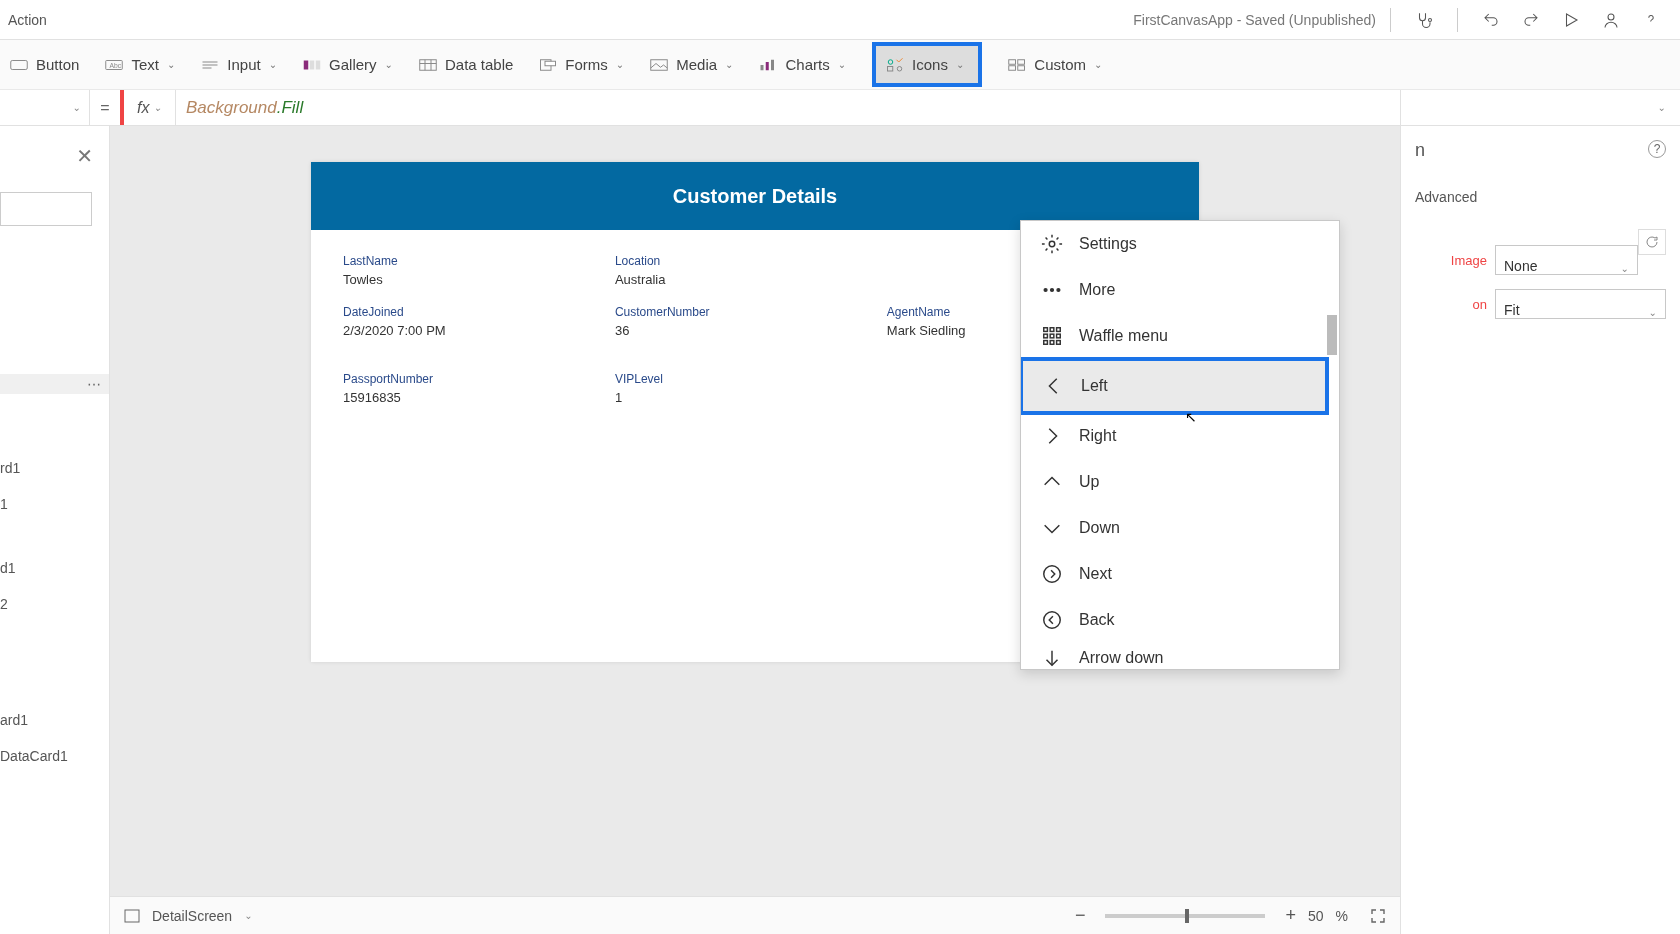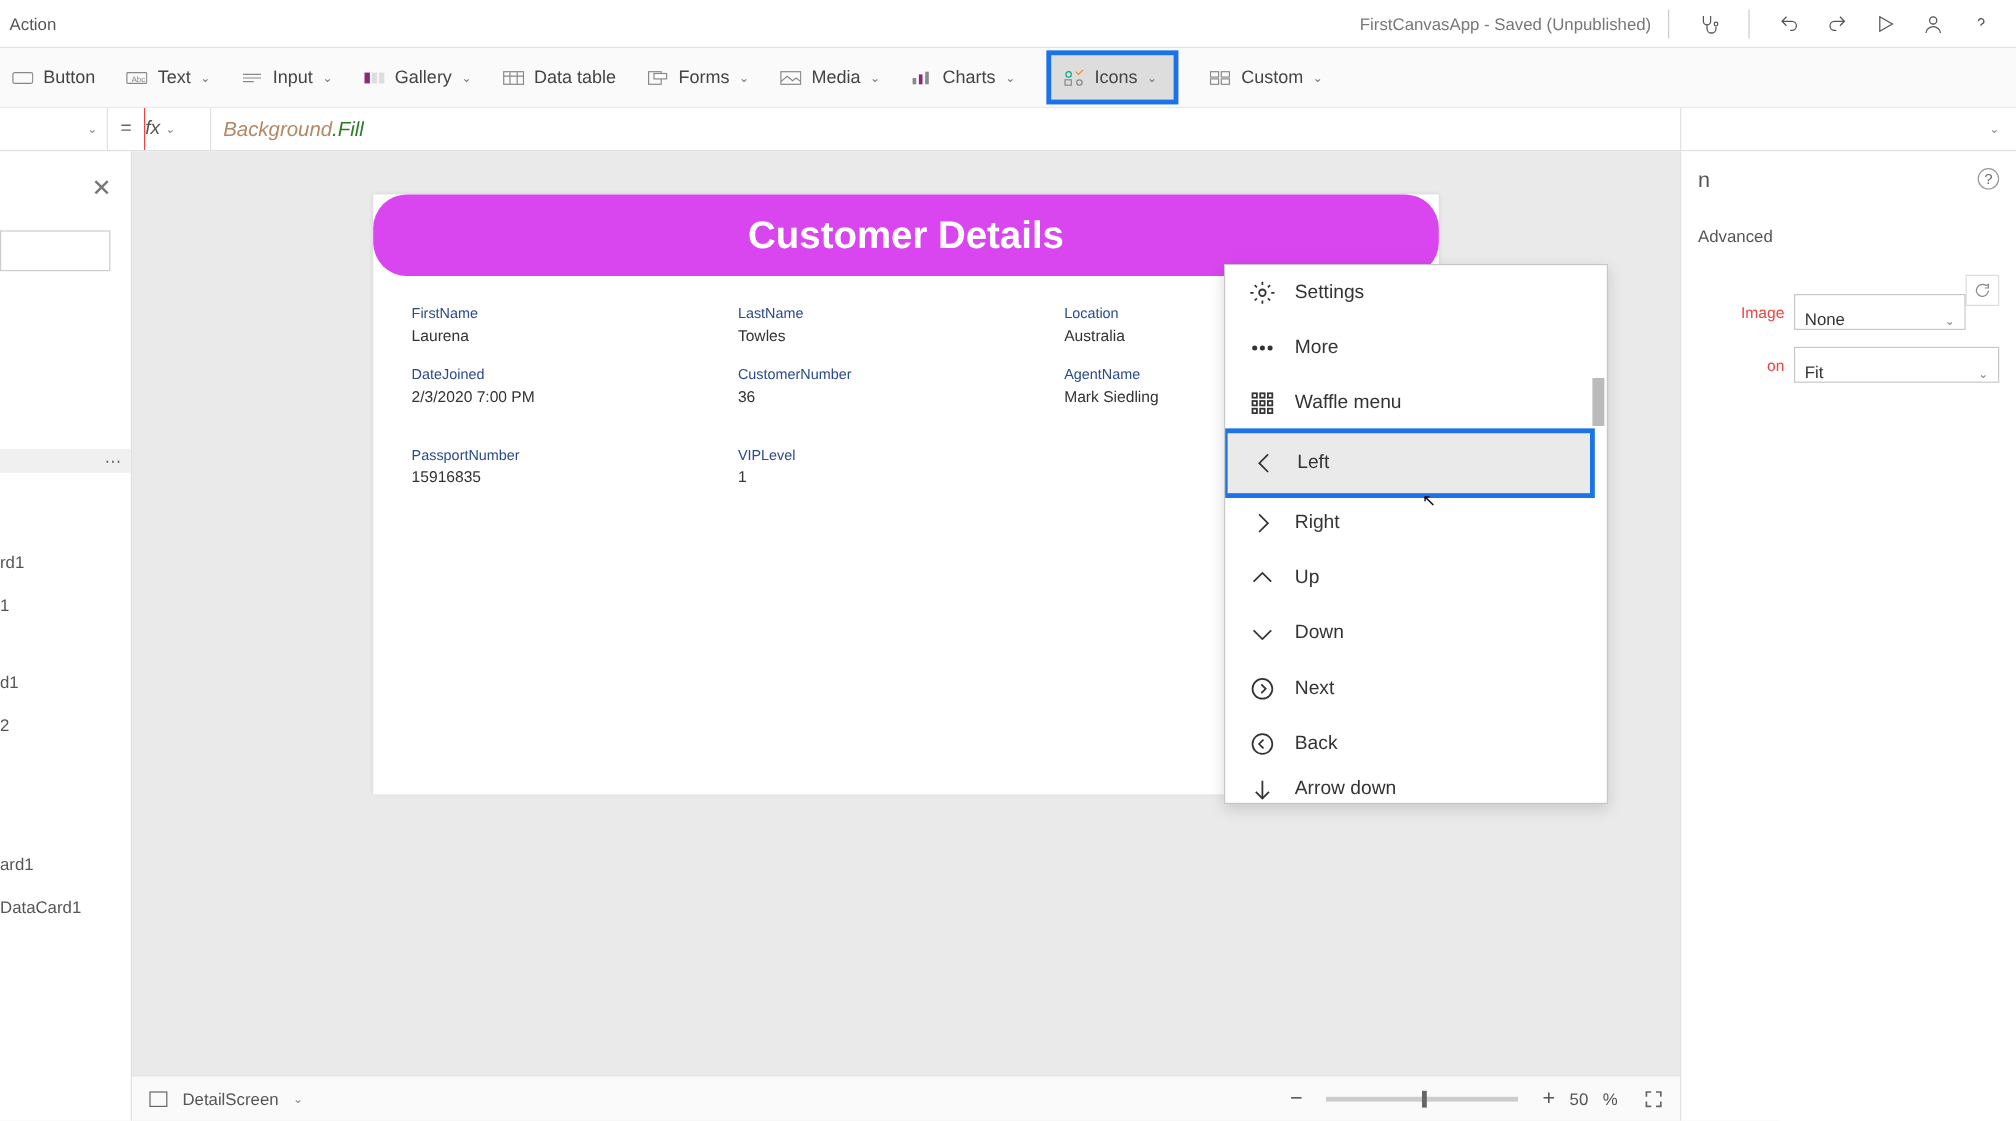--- a/index.html
+++ b/index.html
@@ -18,39 +18,39 @@
 .ribbon .item { display: inline-flex; align-items: center; gap: 8px; cursor: pointer; }
 .ribbon .item .chev { font-size: 10px; color: #777; }
 .ribbon-icon { width: 18px; height: 16px; fill: none; stroke: #888; stroke-width: 1.3; }
 .icons-btn-hl { border: 4px solid #1a73e8; padding: 10px 14px 10px 10px; margin: -12px 0; background: #ddd; position: relative; z-index: 5;}
 .icons-btn-hl .ibox { display:inline-flex; align-items:center; gap:8px;}
 
 
 .formulabar { display: flex; align-items: center; height: 36px; border-bottom: 1px solid #e1e1e1; }
 .formulabar .propbox { width: 90px; height: 100%; border-right: 1px solid #e1e1e1; display:flex; align-items:center; justify-content:flex-end; padding-right:8px; color:#555;}
 .formulabar .eq { width: 30px; text-align: center; font-size: 16px; color:#666;}
-.formulabar .fx { width: 56px; height:100%; display:flex; align-items:center; gap:4px; border-right:1px solid #e1e1e1; border-left:1px solid #ef4444; font-style: italic; color:#555;}
+.formulabar .fx { width: 56px; height:100%; display:flex; align-items:center; justify-content:center; gap:4px; border-right:1px solid #e1e1e1; border-left:4px solid #ef4444; font-style: italic; color:#555;}
 .formulabar .formula { flex: 1; font-family: Consolas, monospace; font-size: 17px; padding-left: 10px; font-style: italic; }
 .formulabar .formula .tok1 { color: #b58863; }
 .formulabar .formula .tok2 { color: #2a7a2a; }
 
 
 .main { display: flex; height: calc(100% - 40px - 50px - 36px); position: relative;}
 .leftpanel { width: 110px; border-right: 1px solid #e1e1e1; padding-top: 18px; }
 .leftpanel .closebtn { float:right; font-size:20px; color:#777; padding-right:16px; cursor:pointer;}
 .leftpanel .searchbox { clear:both; margin: 48px 0 0 0; height:34px; width:92px; border:1px solid #ccc; background:#fff;}
 .tree { margin-top: 48px; font-size: 14px; color:#333; }
 .tree .nodesel { background: #f0f0f0; height: 20px; margin-bottom: 2px; display:flex; align-items:center; justify-content:flex-end; padding-right:6px;}
 .tree .nodesel .dots{letter-spacing:2px;color:#666;}
 .tree .node { height: 36px; display:flex; align-items:center; padding-left: 0; overflow:hidden;text-align:right;}
 
 .canvas-area { flex: 1; background: #eaeaea; display: flex; flex-direction: column; position: relative;}
 .canvas-stage { flex:1; display:flex; align-items:flex-start; justify-content:center; padding-top: 36px;}
 .app-canvas { width: 888px; height: 500px; background:#fff; box-shadow: 0 0 4px rgba(0,0,0,.1);}
-.app-header { background: #d946ef; color:#fff; height:68px; display:flex; align-items:center; justify-content:center; font-size:32px; font-weight:700;border-radius:28px;}
+.app-header { background: #0369a1; color:#fff; height:68px; display:flex; align-items:center; justify-content:center; font-size:20px; font-weight:700;}
 .app-body { padding: 24px 32px; }
 .fieldrow { display:flex; gap:0; }
 .fieldcol { width: 33%; padding-bottom: 8px;}
 .fieldlbl { color:#2a4a8a; font-size:12px; }
 .fieldval { color:#333; font-size:13px; margin-top:4px;}
 
 .statusbar { height: 38px; border-top:1px solid #e1e1e1; background:#fafafa; display:flex; align-items:center; padding: 0 14px; font-size:14px; color:#555; gap:12px;}
 .statusbar .spacer{flex:1;}
 .zoom-slider { width:160px; height:4px; background:#ccc; position:relative; margin:0 8px;}
 .zoom-slider .thumb{position:absolute; left:50%; top:-5px; width:4px; height:14px; background:#666;}
@@ -240,24 +240,20 @@
     </div>
   </div>
 
   <div class="canvas-area">
     <div class="canvas-stage">
       <div class="app-canvas">
         <div class="app-header">Customer Details</div>
         <div class="app-body">
           <div class="fieldrow">
             <div class="fieldcol">
-                <div class="fieldlbl">FirstName</div>
-                <div class="fieldval">Laurena</div>
-              </div>
-            <div class="fieldcol">
                 <div class="fieldlbl">LastName</div>
                 <div class="fieldval">Towles</div>
               </div>
             <div class="fieldcol">
                 <div class="fieldlbl">Location</div>
                 <div class="fieldval">Australia</div>
               </div>
           </div>
           <div class="fieldrow" style="margin-top:10px;">
             <div class="fieldcol">

